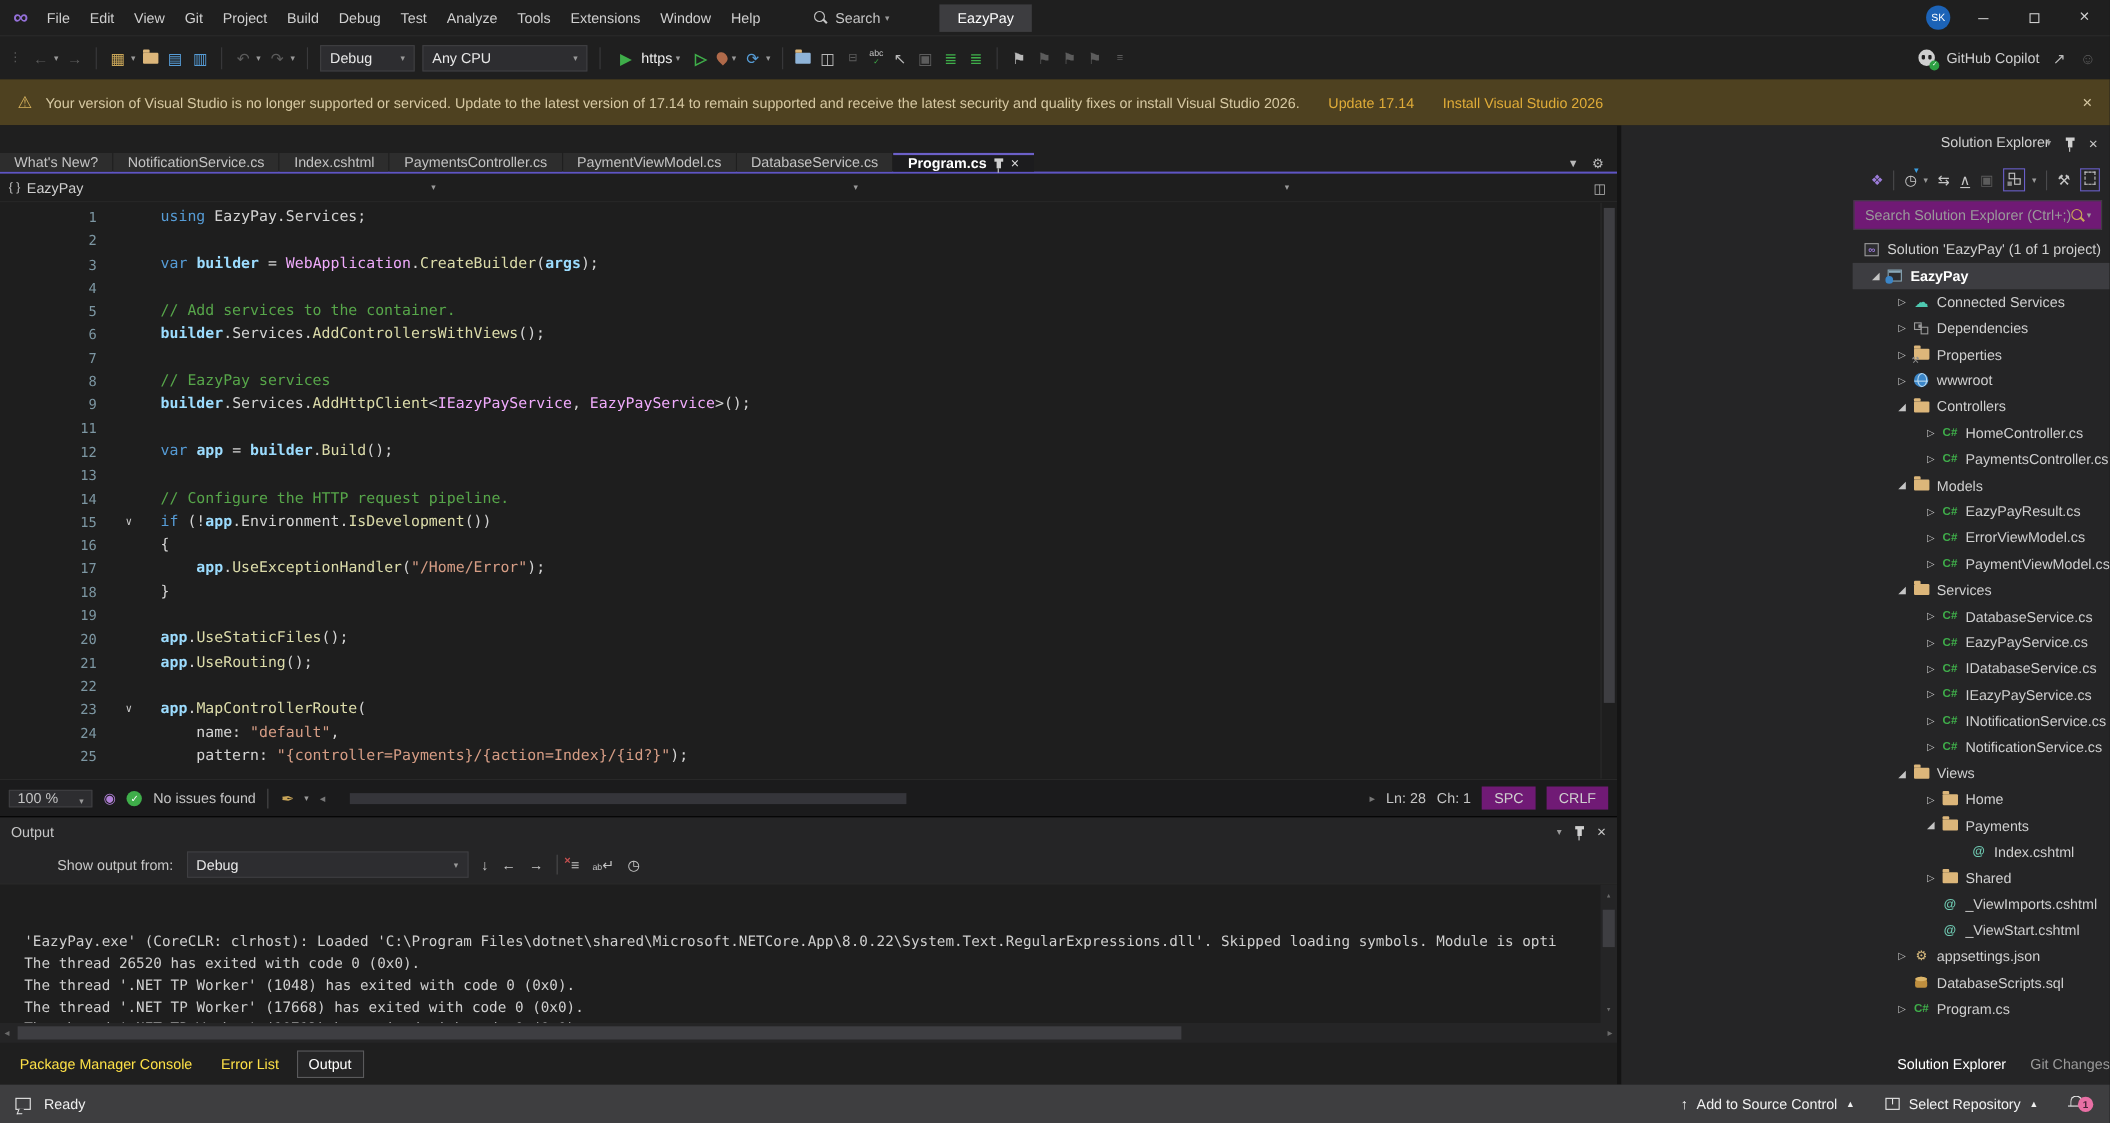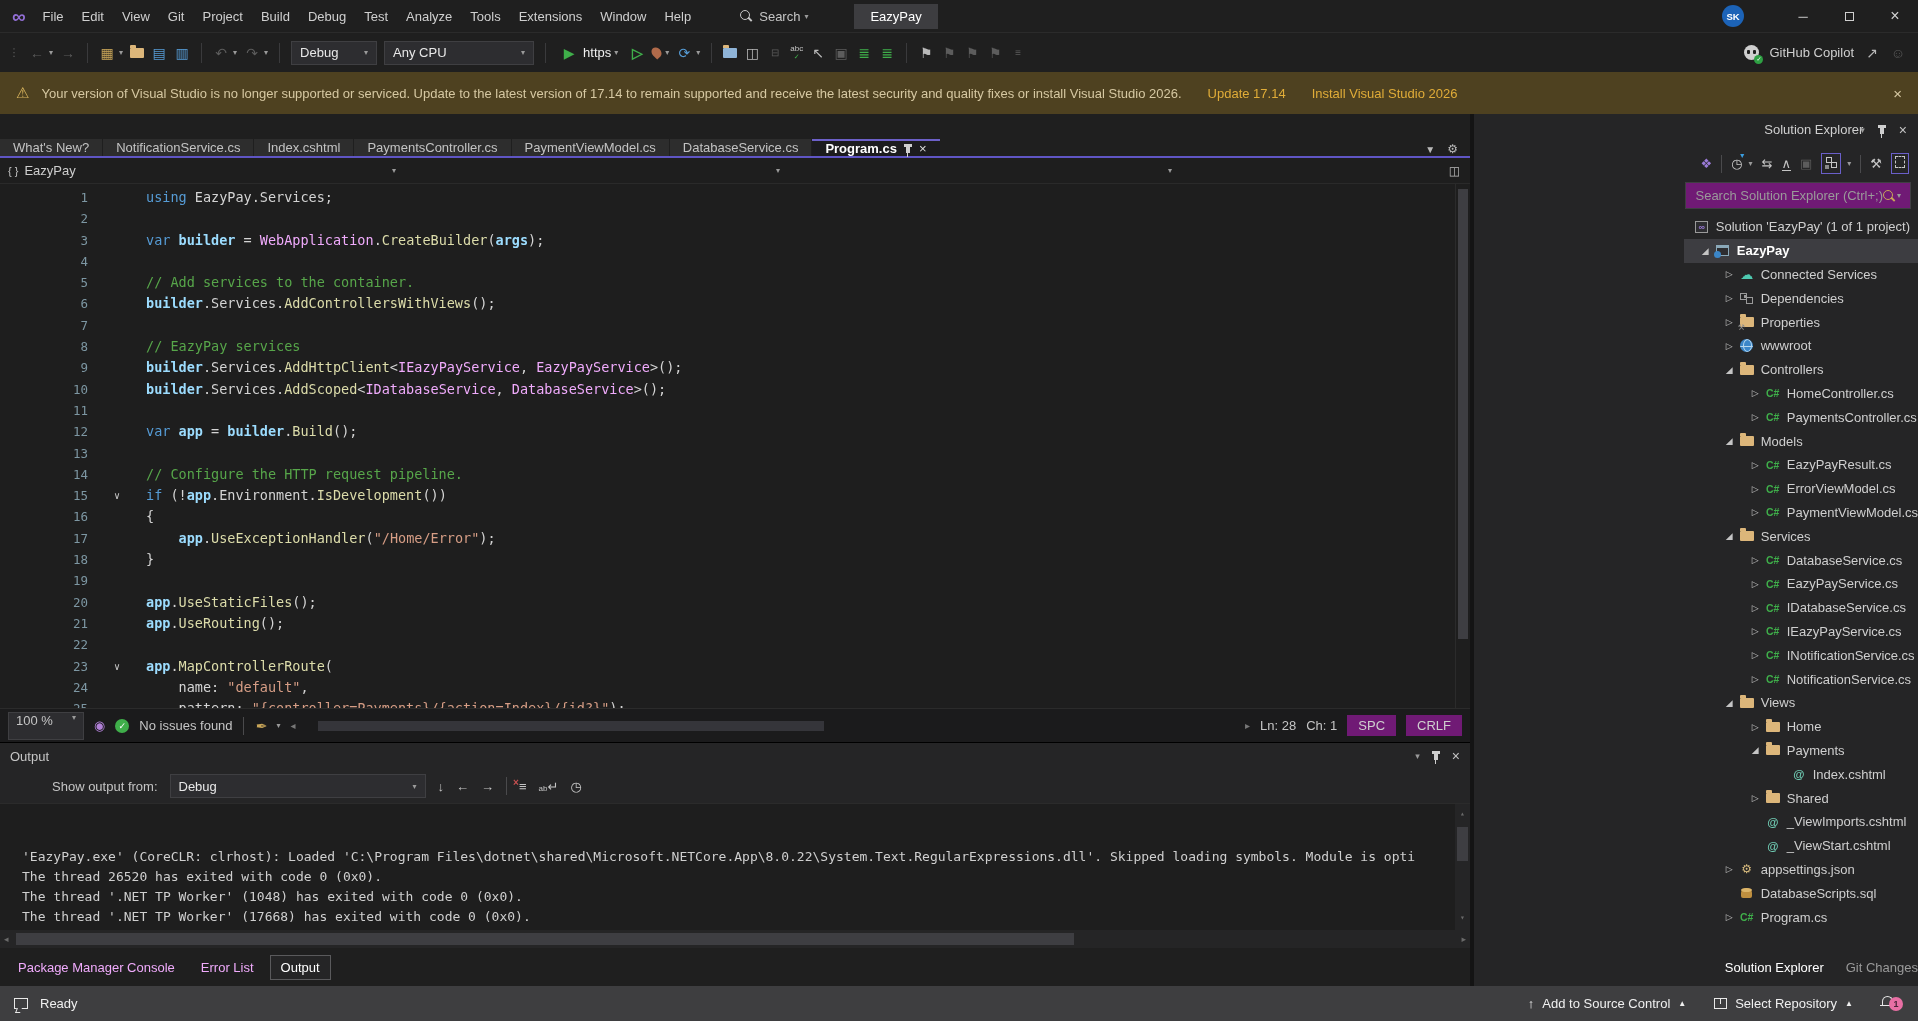--- a/index.html
+++ b/index.html
@@ -9,21 +9,21 @@
   
   .titlebar { height:32px; display:flex; align-items:center; background:#1f1f1f; position:relative; }
   .vslogo { color:#9470d8; font-weight:bold; font-size:19px; margin:0 8px 0 12px; line-height:1; }
   .menu { padding:0 9px; color:#cfcfcf; cursor:default; }
   .search-chip { display:flex; align-items:center; gap:7px; margin-left:40px; color:#c5c5c5; }
   .mag { position:relative; width:12px; height:12px; display:inline-block; }
   .mag::before { content:""; position:absolute; width:8px; height:8px; border:1.5px solid currentColor; border-radius:50%; left:0; top:0; }
   .mag::after { content:""; position:absolute; width:1.5px; height:5px; background:currentColor; transform:rotate(-45deg); left:9px; top:7px; }
   .title-chip { background:#3d3d40; color:#fff; padding:5px 16px; margin-left:46px; }
   .win-cluster { position:absolute; right:0; top:0; height:32px; display:flex; align-items:center; }
-  .avatar { width:22px; height:22px; border-radius:50%; background:#1c63b7; color:#fff; font-size:9.5px; font-weight:bold; display:flex; align-items:center; justify-content:center; margin-right:36px; }
+  .avatar { width:22px; height:22px; border-radius:50%; background:#1c63b7; color:#fff; font-size:9.5px; font-weight:normal; display:flex; align-items:center; justify-content:center; margin-right:7px; }
   .winbtn { width:46px; height:32px; display:flex; align-items:center; justify-content:center; color:#cfcfcf; font-size:13px; }
   .restore-ico { width:9px; height:9px; border:1px solid #cfcfcf; position:relative; background:#1f1f1f; }
   .restore-ico::before { content:""; position:absolute; top:-3px; left:2px; width:9px; height:9px; border:1px solid #cfcfcf; z-index:-1; }
 
   
   .toolbar { height:40px; display:flex; align-items:center; background:#1f1f1f; border-top:1px solid #2b2b2b; padding:0 6px; gap:7px; position:relative; }
   .tico { font-size:14px; color:#b9b9b9; line-height:1; display:inline-block; text-align:center; min-width:16px; }
   .dim { color:#5c5c5c; }
   .gold { color:#c8a558; }
   .blue { color:#569cd6; }
@@ -73,21 +73,21 @@
   .code { flex:1; background:#1e1e1e; position:relative; font-family:"DejaVu Sans Mono","Liberation Mono",monospace; font-size:13.5px; overflow:hidden; padding-top:3px; }
   .codeline { display:flex; height:21.3px; line-height:21.3px; white-space:pre; }
   .ln { width:88px; text-align:right; color:#7d97a3; font-size:12.5px; flex:none; }
   .fold { width:58px; text-align:center; color:#c8c8c8; font-size:10px; flex:none; }
   .kw{color:#569cd6} .ty{color:#f0abfc} .me{color:#dcdcaa} .lo{color:#9cdcfe;font-weight:bold} .st{color:#d69d85} .co{color:#57a64a} .pl{color:#d4d4d4}
   .vsb { position:absolute; right:0; top:0; bottom:0; width:15px; background:#1e1e1e; border-left:1px solid #2b2b2b; }
   .vsb .thumb { position:absolute; left:2px; right:2px; top:5px; height:450px; background:#3e3e42; }
 
   
   .edstatus { height:34px; background:#1b1b1c; border-top:1px solid #2b2b2b; display:flex; align-items:center; padding:0 8px; gap:10px; color:#c5c5c5; }
-  .zoomcombo { background:#2d2d30; border:1px solid #3f3f42; height:28px; width:76px; display:flex; align-items:flex-start; justify-content:space-between; padding:0 7px; }
+  .zoomcombo { background:#2d2d30; border:1px solid #3f3f42; height:16px; width:76px; display:flex; align-items:flex-end; justify-content:space-between; padding:0 7px; }
   .health { color:#b180d7; font-size:13px; }
   .okcheck { width:14px; height:14px; border-radius:50%; background:#3fae4a; color:#fff; font-size:9px; display:flex; align-items:center; justify-content:center; }
   .vdiv { width:1px; height:18px; background:#4a4a4c; }
   .htrack { flex:1; height:12px; position:relative; margin:0 4px; }
   .htrack .thumb { position:absolute; left:8px; width:55%; top:1px; bottom:1px; background:#35353a; }
   .statbox { background:#701a75; padding:3px 11px; color:#cfcfcf; }
 
   
   .output { height:206px; background:#252526; border-top:1px solid #000; display:flex; flex-direction:column; }
   .out-header { height:26px; display:flex; align-items:center; padding:0 10px; color:#c5c5c5; }
@@ -98,21 +98,21 @@
   .clearall { position:relative; color:#c5c5c5; }
   .clearall .rx { position:absolute; left:-6px; top:-2px; color:#c75050; font-size:10px; font-weight:bold; }
   .out-text { flex:1; background:#1e1e1e; border-top:1px solid #2b2b2b; font-family:"DejaVu Sans Mono","Liberation Mono",monospace; font-size:13px; line-height:19.7px; color:#cfcfcf; padding:4px 0 0 22px; white-space:pre; overflow:hidden; position:relative; }
   .ovsb { position:absolute; right:0; top:0; bottom:0; width:15px; background:#252526; display:flex; flex-direction:column; align-items:center; font-size:8px; color:#6a6a6a; }
   .ovsb .thumb { width:11px; height:34px; background:#3e3e42; margin-top:3px; }
   .ohsb { height:18px; background:#252526; display:flex; align-items:center; position:relative; color:#6a6a6a; font-size:9px; padding:0 4px; }
   .ohsb .thumb { position:absolute; left:16px; width:72%; top:3px; bottom:3px; background:#3e3e42; }
 
   
   .ptabs { height:38px; background:#1f1f1f; display:flex; align-items:center; padding-left:8px; gap:6px; }
-  .ptab { padding:4px 10px; color:#f0abfc; white-space:nowrap; }
+  .ptab { padding:4px 10px; color:#fde047; white-space:nowrap; }
   .ptab.active { color:#fff; border:1px solid #5a5a5c; background:#252526; }
 
   
   .statusbar { position:absolute; left:0; right:0; bottom:0; height:35px; background:#3e3e40; display:flex; align-items:center; padding:0 14px; gap:12px; color:#f0f0f0; }
   .msg-ico { width:14px; height:11px; border:1.5px solid #e8e8e8; position:relative; }
   .msg-ico::after { content:""; position:absolute; left:1px; bottom:-5px; width:4px; height:4px; background:#3e3e40; border-left:1.5px solid #e8e8e8; border-bottom:1.5px solid #e8e8e8; transform:skewX(-20deg); }
   .sb-right { margin-left:auto; display:flex; align-items:center; gap:28px; }
   .sb-item { display:flex; align-items:center; gap:8px; }
   .upcaret { font-size:8px; }
   .repo-ico { width:13px; height:11px; border:1.5px solid #e8e8e8; position:relative; }
@@ -323,21 +323,20 @@
       <div id="codelines">
           <div class="codeline"><span class="ln">1</span><span class="fold"></span><span class="ct"><span class="kw">using</span><span class="pl"> EazyPay.Services;</span></span></div>
           <div class="codeline"><span class="ln">2</span><span class="fold"></span><span class="ct"></span></div>
           <div class="codeline"><span class="ln">3</span><span class="fold"></span><span class="ct"><span class="kw">var</span><span class="pl"> </span><span class="lo">builder</span><span class="pl"> = </span><span class="ty">WebApplication</span><span class="pl">.</span><span class="me">CreateBuilder</span><span class="pl">(</span><span class="lo">args</span><span class="pl">);</span></span></div>
           <div class="codeline"><span class="ln">4</span><span class="fold"></span><span class="ct"></span></div>
           <div class="codeline"><span class="ln">5</span><span class="fold"></span><span class="ct"><span class="co">// Add services to the container.</span></span></div>
           <div class="codeline"><span class="ln">6</span><span class="fold"></span><span class="ct"><span class="lo">builder</span><span class="pl">.Services.</span><span class="me">AddControllersWithViews</span><span class="pl">();</span></span></div>
           <div class="codeline"><span class="ln">7</span><span class="fold"></span><span class="ct"></span></div>
           <div class="codeline"><span class="ln">8</span><span class="fold"></span><span class="ct"><span class="co">// EazyPay services</span></span></div>
           <div class="codeline"><span class="ln">9</span><span class="fold"></span><span class="ct"><span class="lo">builder</span><span class="pl">.Services.</span><span class="me">AddHttpClient</span><span class="pl">&lt;</span><span class="ty">IEazyPayService</span><span class="pl">, </span><span class="ty">EazyPayService</span><span class="pl">&gt;();</span></span></div>
-          <div class="codeline"><span class="ln">10</span><span class="fold"></span><span class="ct"><span class="lo">builder</span><span class="pl">.Services.</span><span class="me">AddScoped</span><span class="pl">&lt;</span><span class="ty">IDatabaseService</span><span class="pl">, </span><span class="ty">DatabaseService</span><span class="pl">&gt;();</span></span></div>
           <div class="codeline"><span class="ln">11</span><span class="fold"></span><span class="ct"></span></div>
           <div class="codeline"><span class="ln">12</span><span class="fold"></span><span class="ct"><span class="kw">var</span><span class="pl"> </span><span class="lo">app</span><span class="pl"> = </span><span class="lo">builder</span><span class="pl">.</span><span class="me">Build</span><span class="pl">();</span></span></div>
           <div class="codeline"><span class="ln">13</span><span class="fold"></span><span class="ct"></span></div>
           <div class="codeline"><span class="ln">14</span><span class="fold"></span><span class="ct"><span class="co">// Configure the HTTP request pipeline.</span></span></div>
           <div class="codeline"><span class="ln">15</span><span class="fold">∨</span><span class="ct"><span class="kw">if</span><span class="pl"> (!</span><span class="lo">app</span><span class="pl">.Environment.</span><span class="me">IsDevelopment</span><span class="pl">())</span></span></div>
           <div class="codeline"><span class="ln">16</span><span class="fold"></span><span class="ct"><span class="pl">{</span></span></div>
           <div class="codeline"><span class="ln">17</span><span class="fold"></span><span class="ct"><span class="pl">    </span><span class="lo">app</span><span class="pl">.</span><span class="me">UseExceptionHandler</span><span class="pl">(</span><span class="st">"/Home/Error"</span><span class="pl">);</span></span></div>
           <div class="codeline"><span class="ln">18</span><span class="fold"></span><span class="ct"><span class="pl">}</span></span></div>
           <div class="codeline"><span class="ln">19</span><span class="fold"></span><span class="ct"></span></div>
           <div class="codeline"><span class="ln">20</span><span class="fold"></span><span class="ct"><span class="lo">app</span><span class="pl">.</span><span class="me">UseStaticFiles</span><span class="pl">();</span></span></div>

